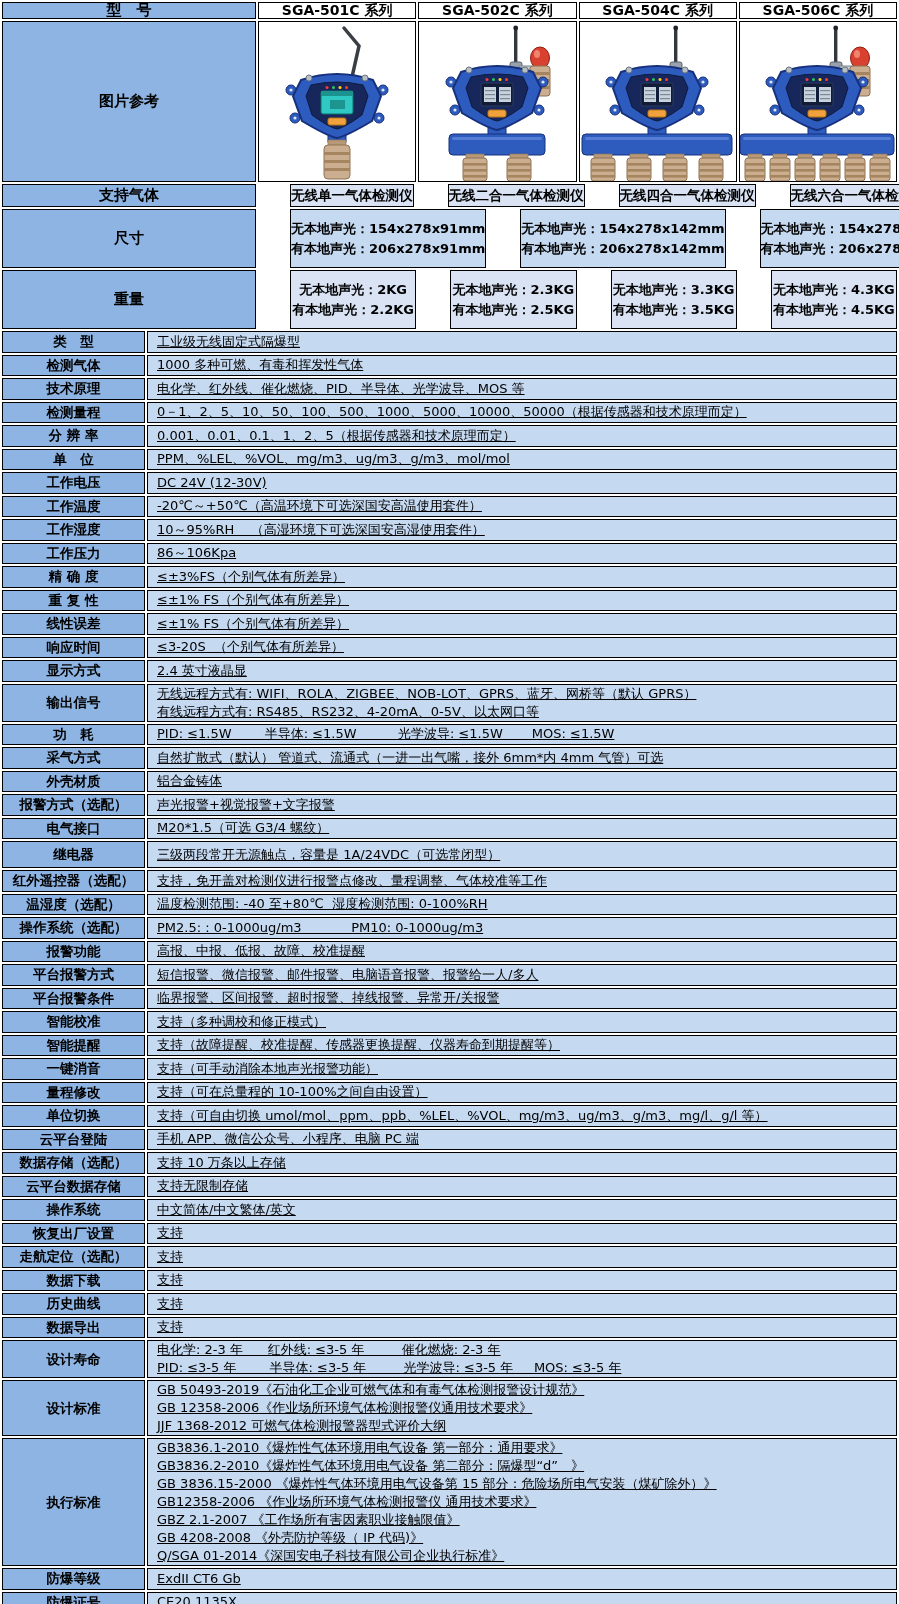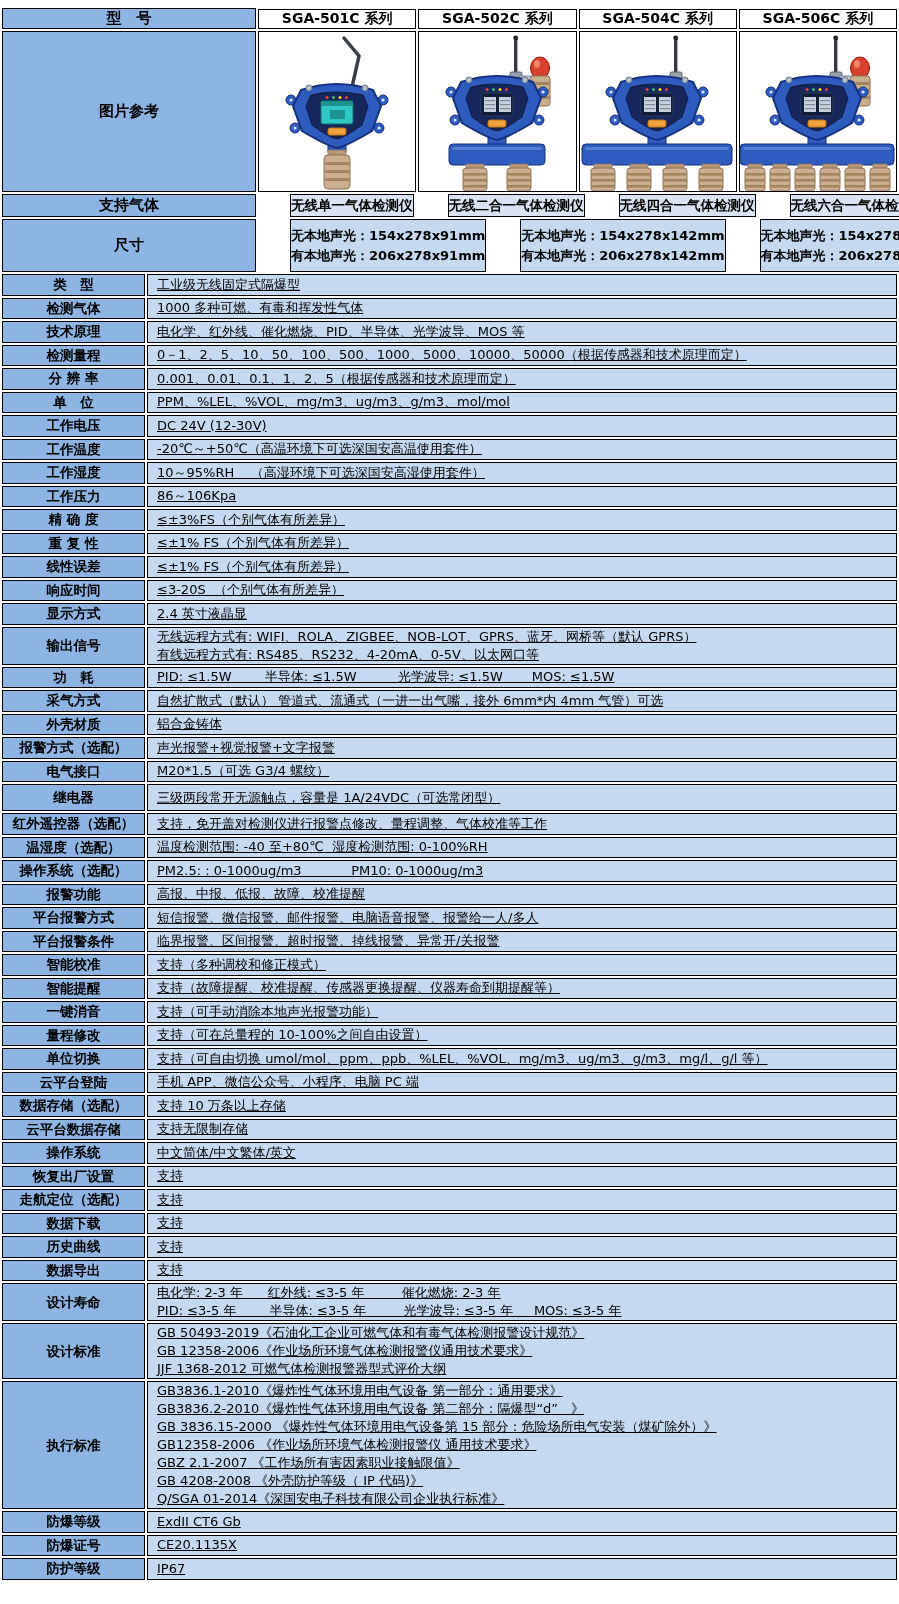--- a/index.html
+++ b/index.html
@@ -11,27 +11,27 @@
   *{box-sizing:border-box;margin:0;padding:0;}
   html,body{background:#fff;}
   body{width:899px;height:1604px;overflow:hidden;font-family:"DejaVu Sans",sans-serif;color:#000;}
   .sheet{width:899px;height:1604px;padding:2px 2px 0 2px;background:#fff;}
   .row{display:flex;gap:2px;margin-bottom:2px;}
   .cell{border:1px solid var(--border);background:var(--cell-bg);}
   .label{background:var(--label-bg);display:flex;align-items:center;justify-content:center;
          font-weight:bold;text-align:center;}
   .top-label{flex:0 0 254px;font-size:15px;}
   .spec-label{flex:0 0 143px;font-size:13.5px;line-height:15px;padding:0 2px;}
-  .header-row{height:27px;align-items:flex-end;}
+  .header-row{height:17px;}
   .model-cell{flex:1;background:#fff;display:flex;align-items:center;justify-content:center;
               font-weight:bold;font-size:14px;}
   .image-row{height:161px;}
   .img-cell{flex:1;background:#fff;display:flex;align-items:flex-end;justify-content:center;overflow:hidden;}
   .gas-row{height:23px;}
-  .dim-row{height:53px;}
+  .dim-row{height:59px;}
   .top-val{flex:1;display:flex;flex-direction:column;align-items:center;justify-content:center;margin-left:32px;}
   .top-val.lighter{background:var(--cell-bg-light);}
   .tline{font-size:13px;font-weight:bold;line-height:19.5px;white-space:pre;}
   .gas-row .tline{font-size:13.5px;}
   .spec-row{min-height:21.5px;}
   .spec-row.tall{min-height:27px;}
   .spec-val{flex:1;display:flex;flex-direction:column;justify-content:center;padding:0 4px 0 9px;}
   .spec-val .line{font-size:13px;line-height:18px;white-space:pre-wrap;text-decoration:underline;}
   .spec-val.underline .line{text-decoration:underline;}
 </style>
@@ -329,20 +329,39 @@
         </div>
         <div class="cell top-val">
           <div class="tline">无本地声光：154x278x268</div>
           <div class="tline">有本地声光：206x278x268</div>
         </div>
         <div class="cell top-val">
           <div class="tline">无本地声光：154x278x398mm</div>
           <div class="tline">有本地声光：206x278x398mm</div>
         </div>
       </div>
+      <div class="row dim-row">
+        <div class="cell label top-label">重量</div>
+        <div class="cell top-val lighter">
+          <div class="tline">无本地声光：2KG</div>
+          <div class="tline">有本地声光：2.2KG</div>
+        </div>
+        <div class="cell top-val lighter">
+          <div class="tline">无本地声光：2.3KG</div>
+          <div class="tline">有本地声光：2.5KG</div>
+        </div>
+        <div class="cell top-val lighter">
+          <div class="tline">无本地声光：3.3KG</div>
+          <div class="tline">有本地声光：3.5KG</div>
+        </div>
+        <div class="cell top-val lighter">
+          <div class="tline">无本地声光：4.3KG</div>
+          <div class="tline">有本地声光：4.5KG</div>
+        </div>
+      </div>
     </div>
   <div id="spec-rows">
       <div class="row spec-row">
         <div class="cell label spec-label">类　型</div>
         <div class="cell spec-val underline">
           <div class="line">工业级无线固定式隔爆型</div>
         </div>
       </div>
       <div class="row spec-row">
         <div class="cell label spec-label">检测气体</div>

